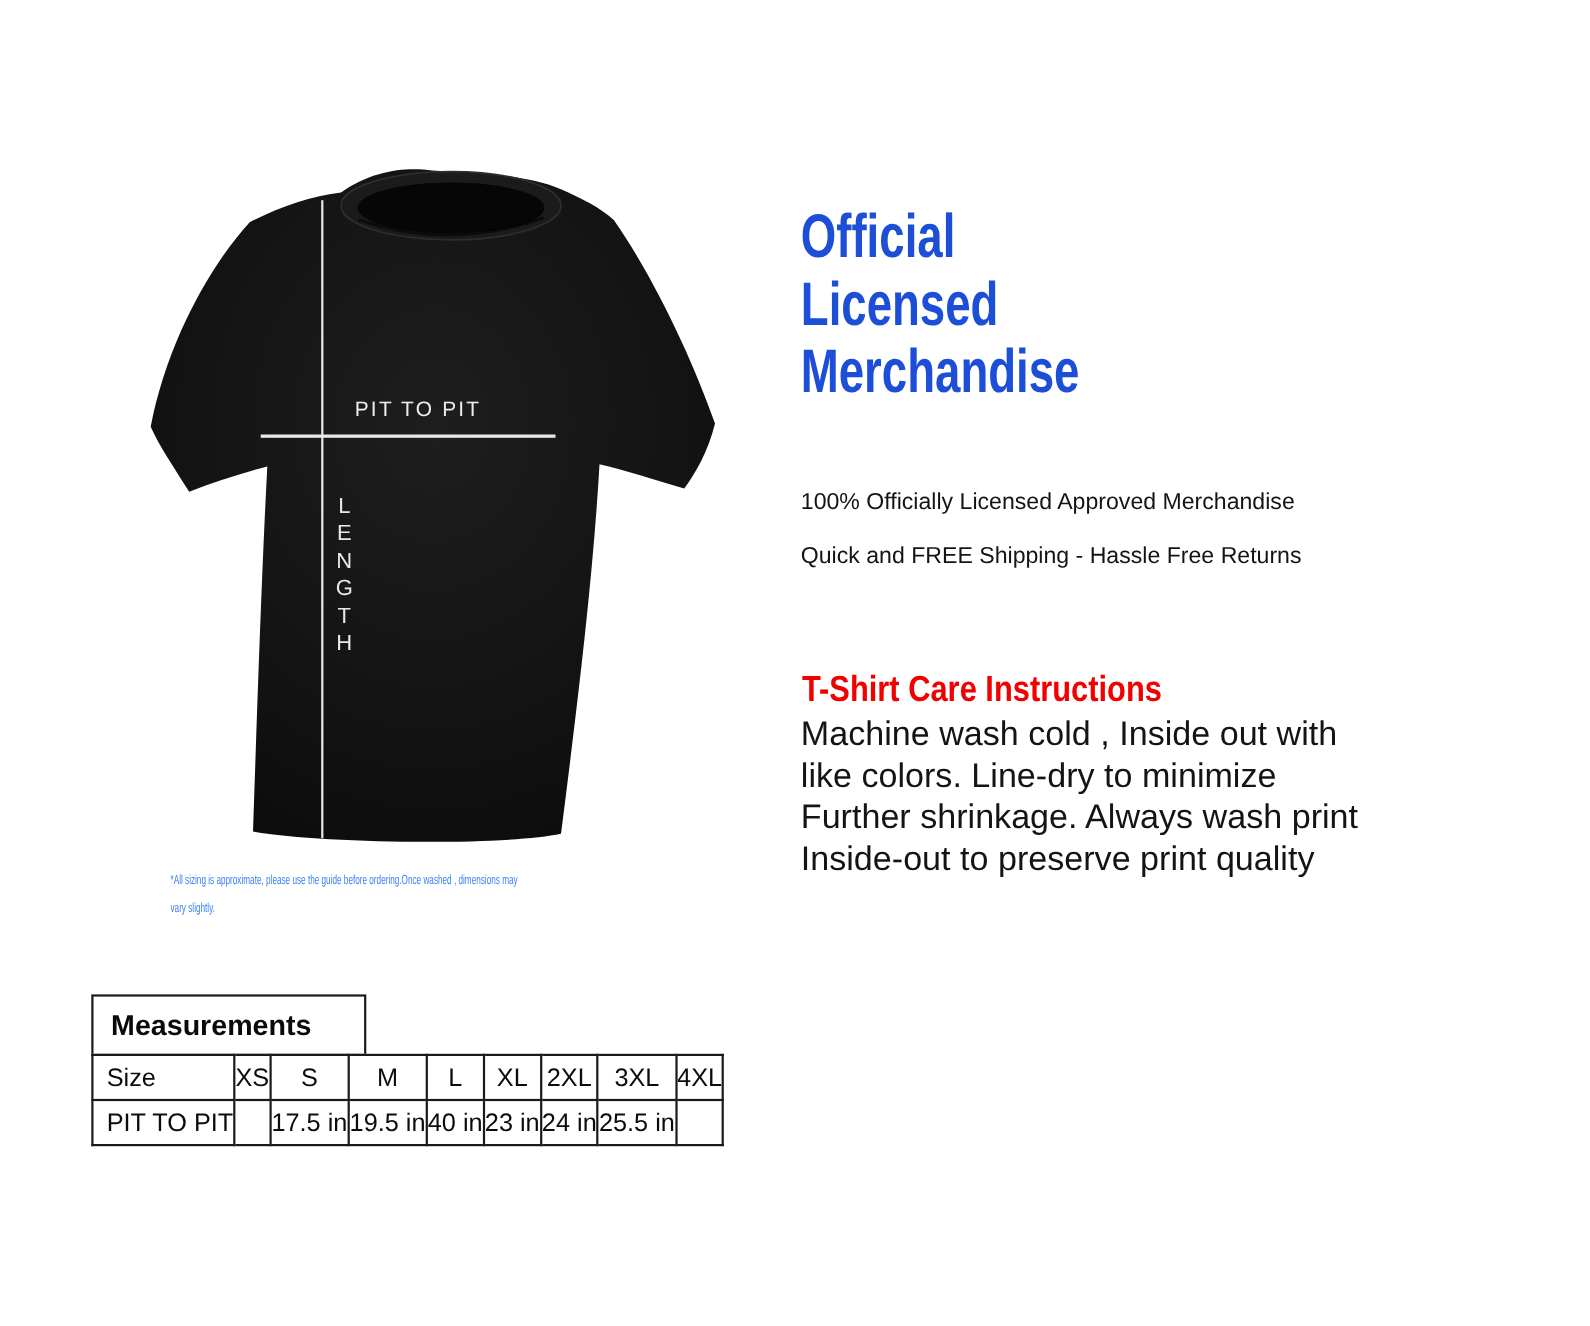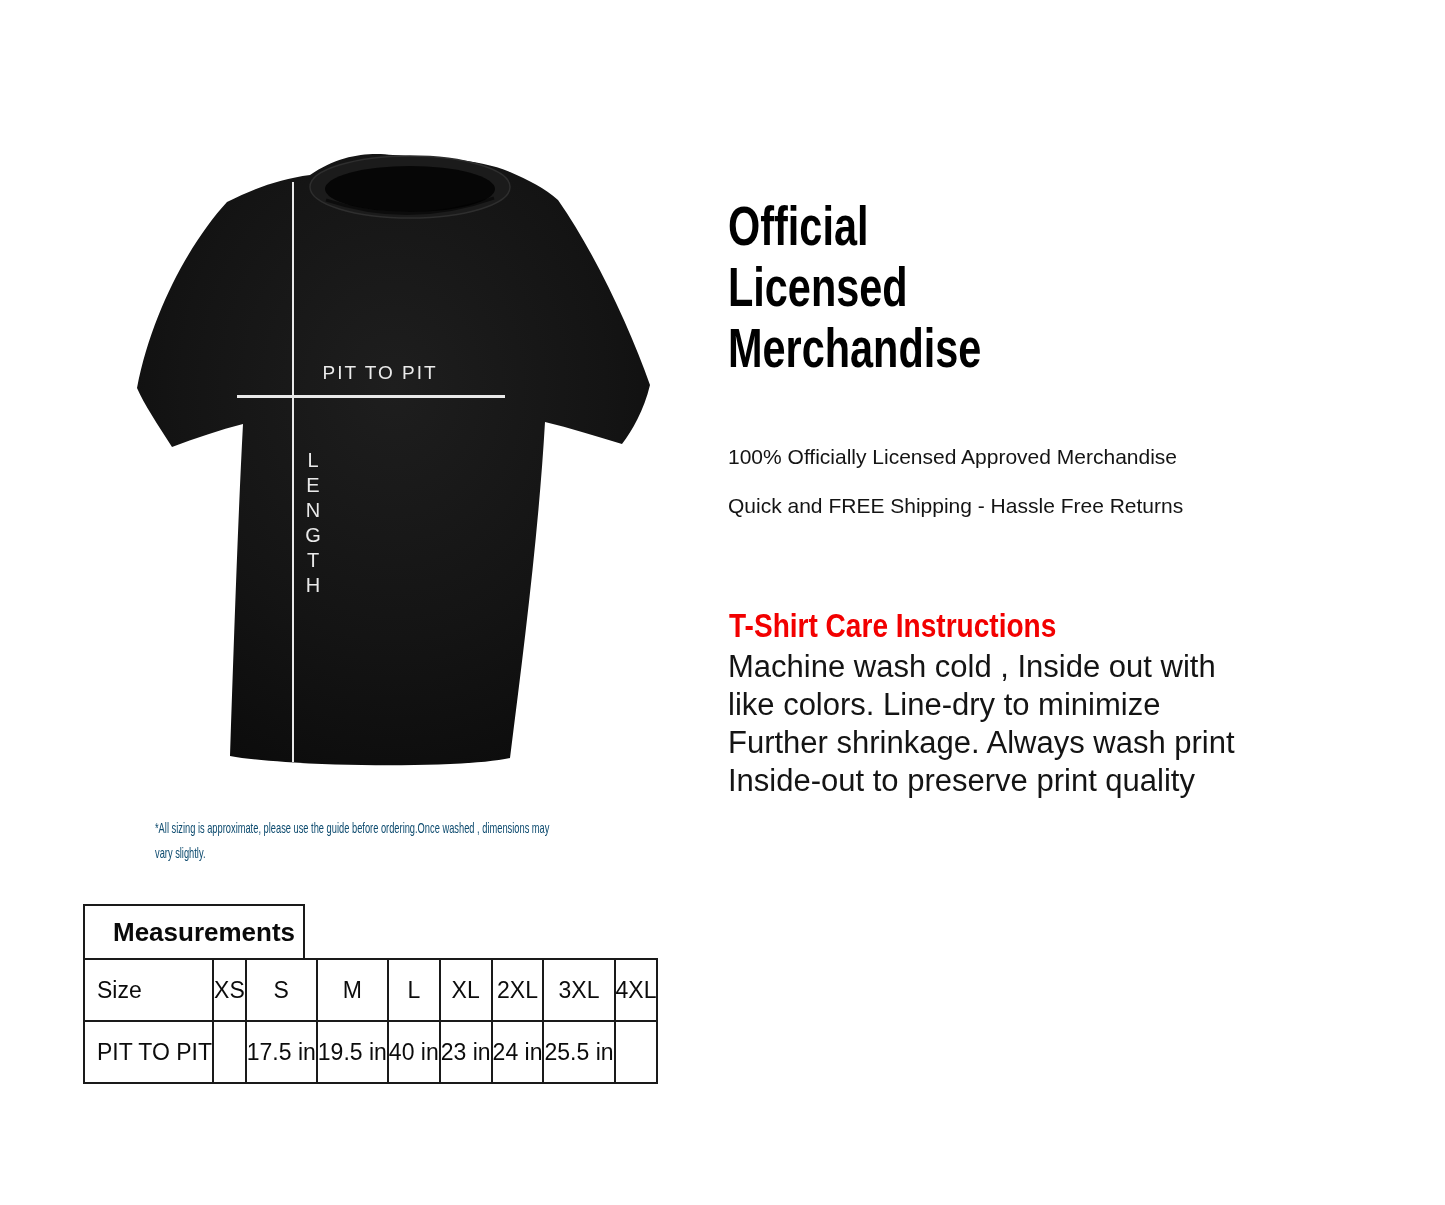--- a/index.html
+++ b/index.html
@@ -25,27 +25,27 @@
   }
   .length-label {
     position: absolute; left: 172px; top: 300px; width: 22px;
     display: flex; flex-direction: column; align-items: center;
     color: #e9e9e9; font-size: 20px;
   }
   .length-label span { line-height: 25px; }
 
   
   .disclaimer {
-    position: absolute; left: 155px; top: 816px;
-    font-size: 15px; line-height: 24.5px; color: #0c4a6e;
+    position: absolute; left: 155px; top: 788px;
+    font-size: 12px; line-height: 24.5px; color: #3b82f6;
   }
   .disclaimer div { white-space: nowrap; transform: scaleX(0.62); transform-origin: left top; }
 
   
-  .headline { position: absolute; left: 728px; top: 195px; color: #000000; }
+  .headline { position: absolute; left: 728px; top: 184px; color: #1d4ed8; }
   .headline div {
     font-size: 56px; font-weight: bold; line-height: 61px; white-space: nowrap;
     transform: scaleX(0.74); transform-origin: left top;
   }
   .intro {
     position: absolute; left: 728px; top: 432px;
     font-size: 21px; line-height: 49px; color: #141414;
   }
   .intro div { white-space: nowrap; }
   .care-heading {
@@ -55,35 +55,35 @@
   }
   .care-text {
     position: absolute; left: 728px; top: 648px;
     font-size: 31px; line-height: 38px; color: #141414;
   }
   .care-text div { white-space: nowrap; }
 
   
   .table-wrap { position: absolute; left: 83px; top: 904px; }
   .meas-box {
-    position: absolute; left: 0; top: 0; width: 222px; height: 56px;
+    position: absolute; left: 0; top: 0; width: 250px; height: 56px;
     border: 2px solid #1a1a1a; background: #fff;
     font-size: 26px; font-weight: bold; color: #0a0a0a;
-    line-height: 52px; padding-left: 28px;
+    line-height: 52px; padding-left: 16px;
   }
   table.size-table {
     position: absolute; left: 0; top: 54px;
     border-collapse: collapse; table-layout: fixed; background: #fff;
   }
   table.size-table td {
     border: 2px solid #1a1a1a; font-size: 23px; color: #0c0c0c;
     text-align: center; vertical-align: middle; overflow: hidden; white-space: nowrap;
   }
   table.size-table td.lbl { text-align: left; padding-left: 12px; }
-  table.size-table tr { height: 62px; }
+  table.size-table tr { height: 41px; }
 </style>
 </head>
 <body>
 
 <div class="page">
 
   <div class="shirt-area">
     <svg class="shirt-svg" width="525" height="625" viewBox="0 0 525 625">
       <defs>
         <radialGradient id="shirtG" cx="50%" cy="38%" r="75%">

